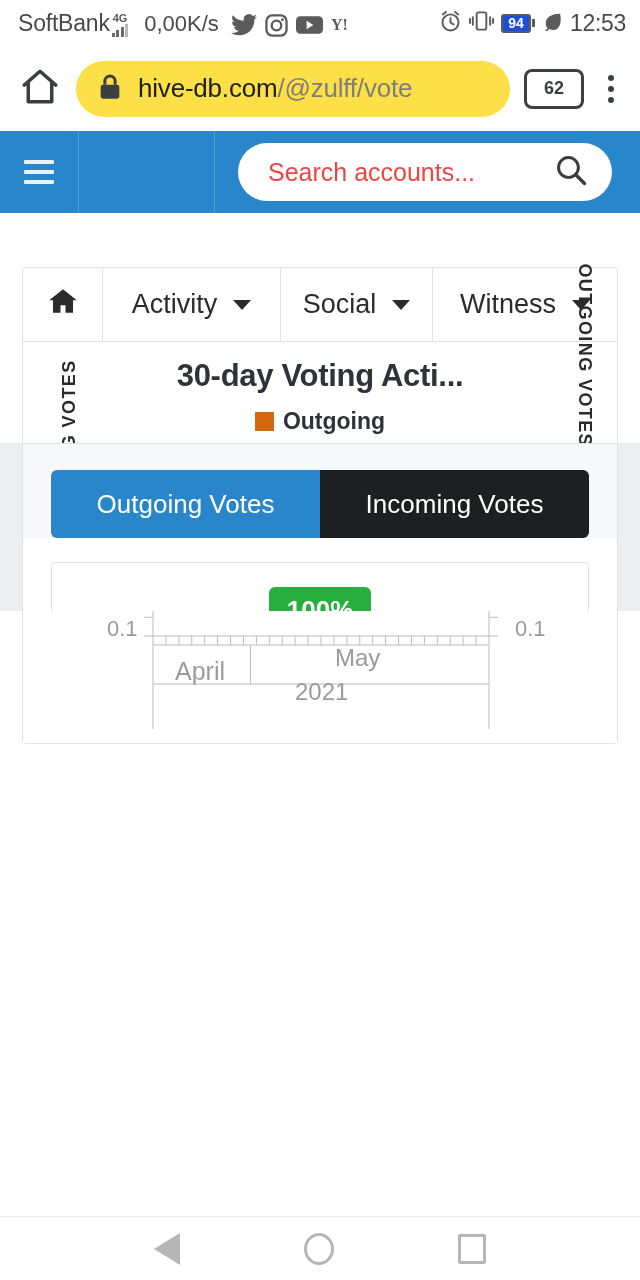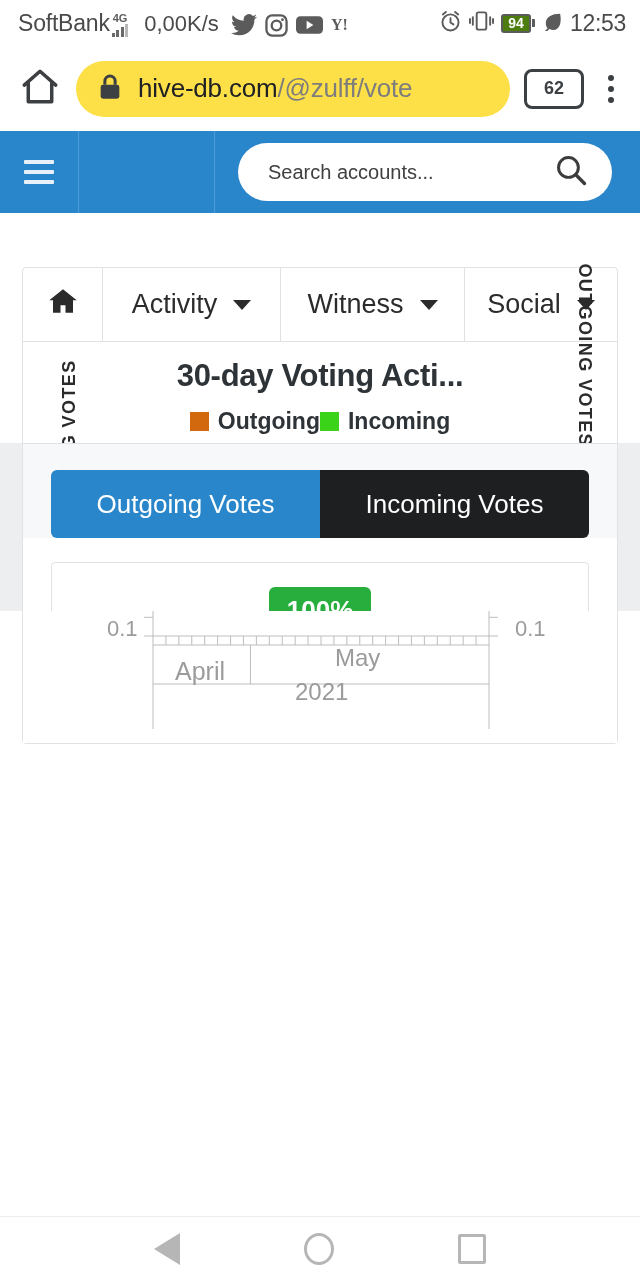--- a/index.html
+++ b/index.html
@@ -31,21 +31,21 @@
   .sb-speed { font-size: 22px; color: #4a4a4a; margin-left: 10px; }
   .sb-appicons { display: flex; align-items: center; gap: 8px; margin-left: 6px; }
   .sb-appicons svg { display: block; }
   .sb-right { display: flex; align-items: center; gap: 7px; }
   .sb-battery {
     display: flex; align-items: center;
   }
   .sb-batt-body {
     border: 2px solid #5b5b5b; border-radius: 3px;
     font-size: 14px; font-weight: bold; color: #ffffff;
-    background: #4d7c0f;
+    background: #1d4ed8;
     padding: 0 0; line-height: 15px; min-width: 30px; text-align: center;
   }
   .sb-batt-cap { width: 3px; height: 8px; background: #5b5b5b; border-radius: 0 1px 1px 0; margin-left: 1px; }
   .sb-time { font-size: 23px; color: #4a4a4a; letter-spacing: -0.3px; }
 
   
   .browserbar {
     height: 85px;
     display: flex; align-items: center;
     background: #ffffff;
@@ -85,21 +85,21 @@
     position: absolute; top: 0; bottom: 0; width: 1px;
     background: rgba(255,255,255,0.18);
   }
   .hamburger { width: 78px; display: flex; flex-direction: column; align-items: center; gap: 6px; }
   .hamburger i { display: block; width: 30px; height: 4px; background: #e8f1f9; border-radius: 1px; }
   .searchwrap { position: absolute; left: 238px; right: 28px; }
   .searchbox {
     height: 58px; background: #ffffff; border-radius: 29px;
     display: flex; align-items: center; padding: 0 24px 0 30px;
   }
-  .searchbox span.ph { flex: 1; font-size: 20px; color: #404040; }
+  .searchbox span.ph { flex: 1; font-size: 25px; color: #ef4444; }
 
   
   .page { background: #ffffff; height: 398px; position: relative; }
   .card {
     position: absolute; left: 22px; right: 22px; top: 54px;
     border: 1px solid #e2e2e2; border-radius: 4px;
     background: #ffffff;
   }
 
   
@@ -310,40 +310,36 @@
         <span>
           <svg width="30" height="28" viewBox="0 0 24 22">
               <path fill="#2b2b2b" d="M12 1.6L1 10.4h3v10h6v-6h4v6h6v-10h3z"></path>
             </svg>
         </span>
       </div>
       <div class="navtab activity">
         <span>Activity</span>
         <span class="caret"></span>
       </div>
+      <div class="navtab social">
+        <span>Social</span>
+        <span class="caret"></span>
+      </div>
       <div class="navtab witness">
         <span>Witness</span>
-        <span class="caret"></span>
-      </div>
-      <div class="navtab social">
-        <span>Social</span>
         <span class="caret"></span>
       </div>
     </div>
 
     <div class="chartbox">
       <div class="chart-title">30-day Voting Acti...</div>
       <div class="legend">
         <div class="legend-item">
           <span class="legend-sw" id="sw-out" style="background: rgb(210, 105, 15);"></span>
           <span class="legend-lbl">Outgoing</span>
-        </div>
-        <div class="legend-item">
-          <span class="legend-sw" id="sw-in" style="background: rgb(58, 211, 25);"></span>
-          <span class="legend-lbl">Incoming</span>
         </div>
       </div>
 
       <div class="plotwrap">
         <div class="axis-title left">INCOMING VOTES</div>
         <div class="axis-title right">OUTGOING VOTES</div>
 
         <div class="ticklabel" style="left:84px; top:47px;">0.7</div>
         <div class="ticklabel" style="left:84px; top:111px;">0.4</div>
         <div class="ticklabel" style="left:84px; top:175px;">0.1</div>

